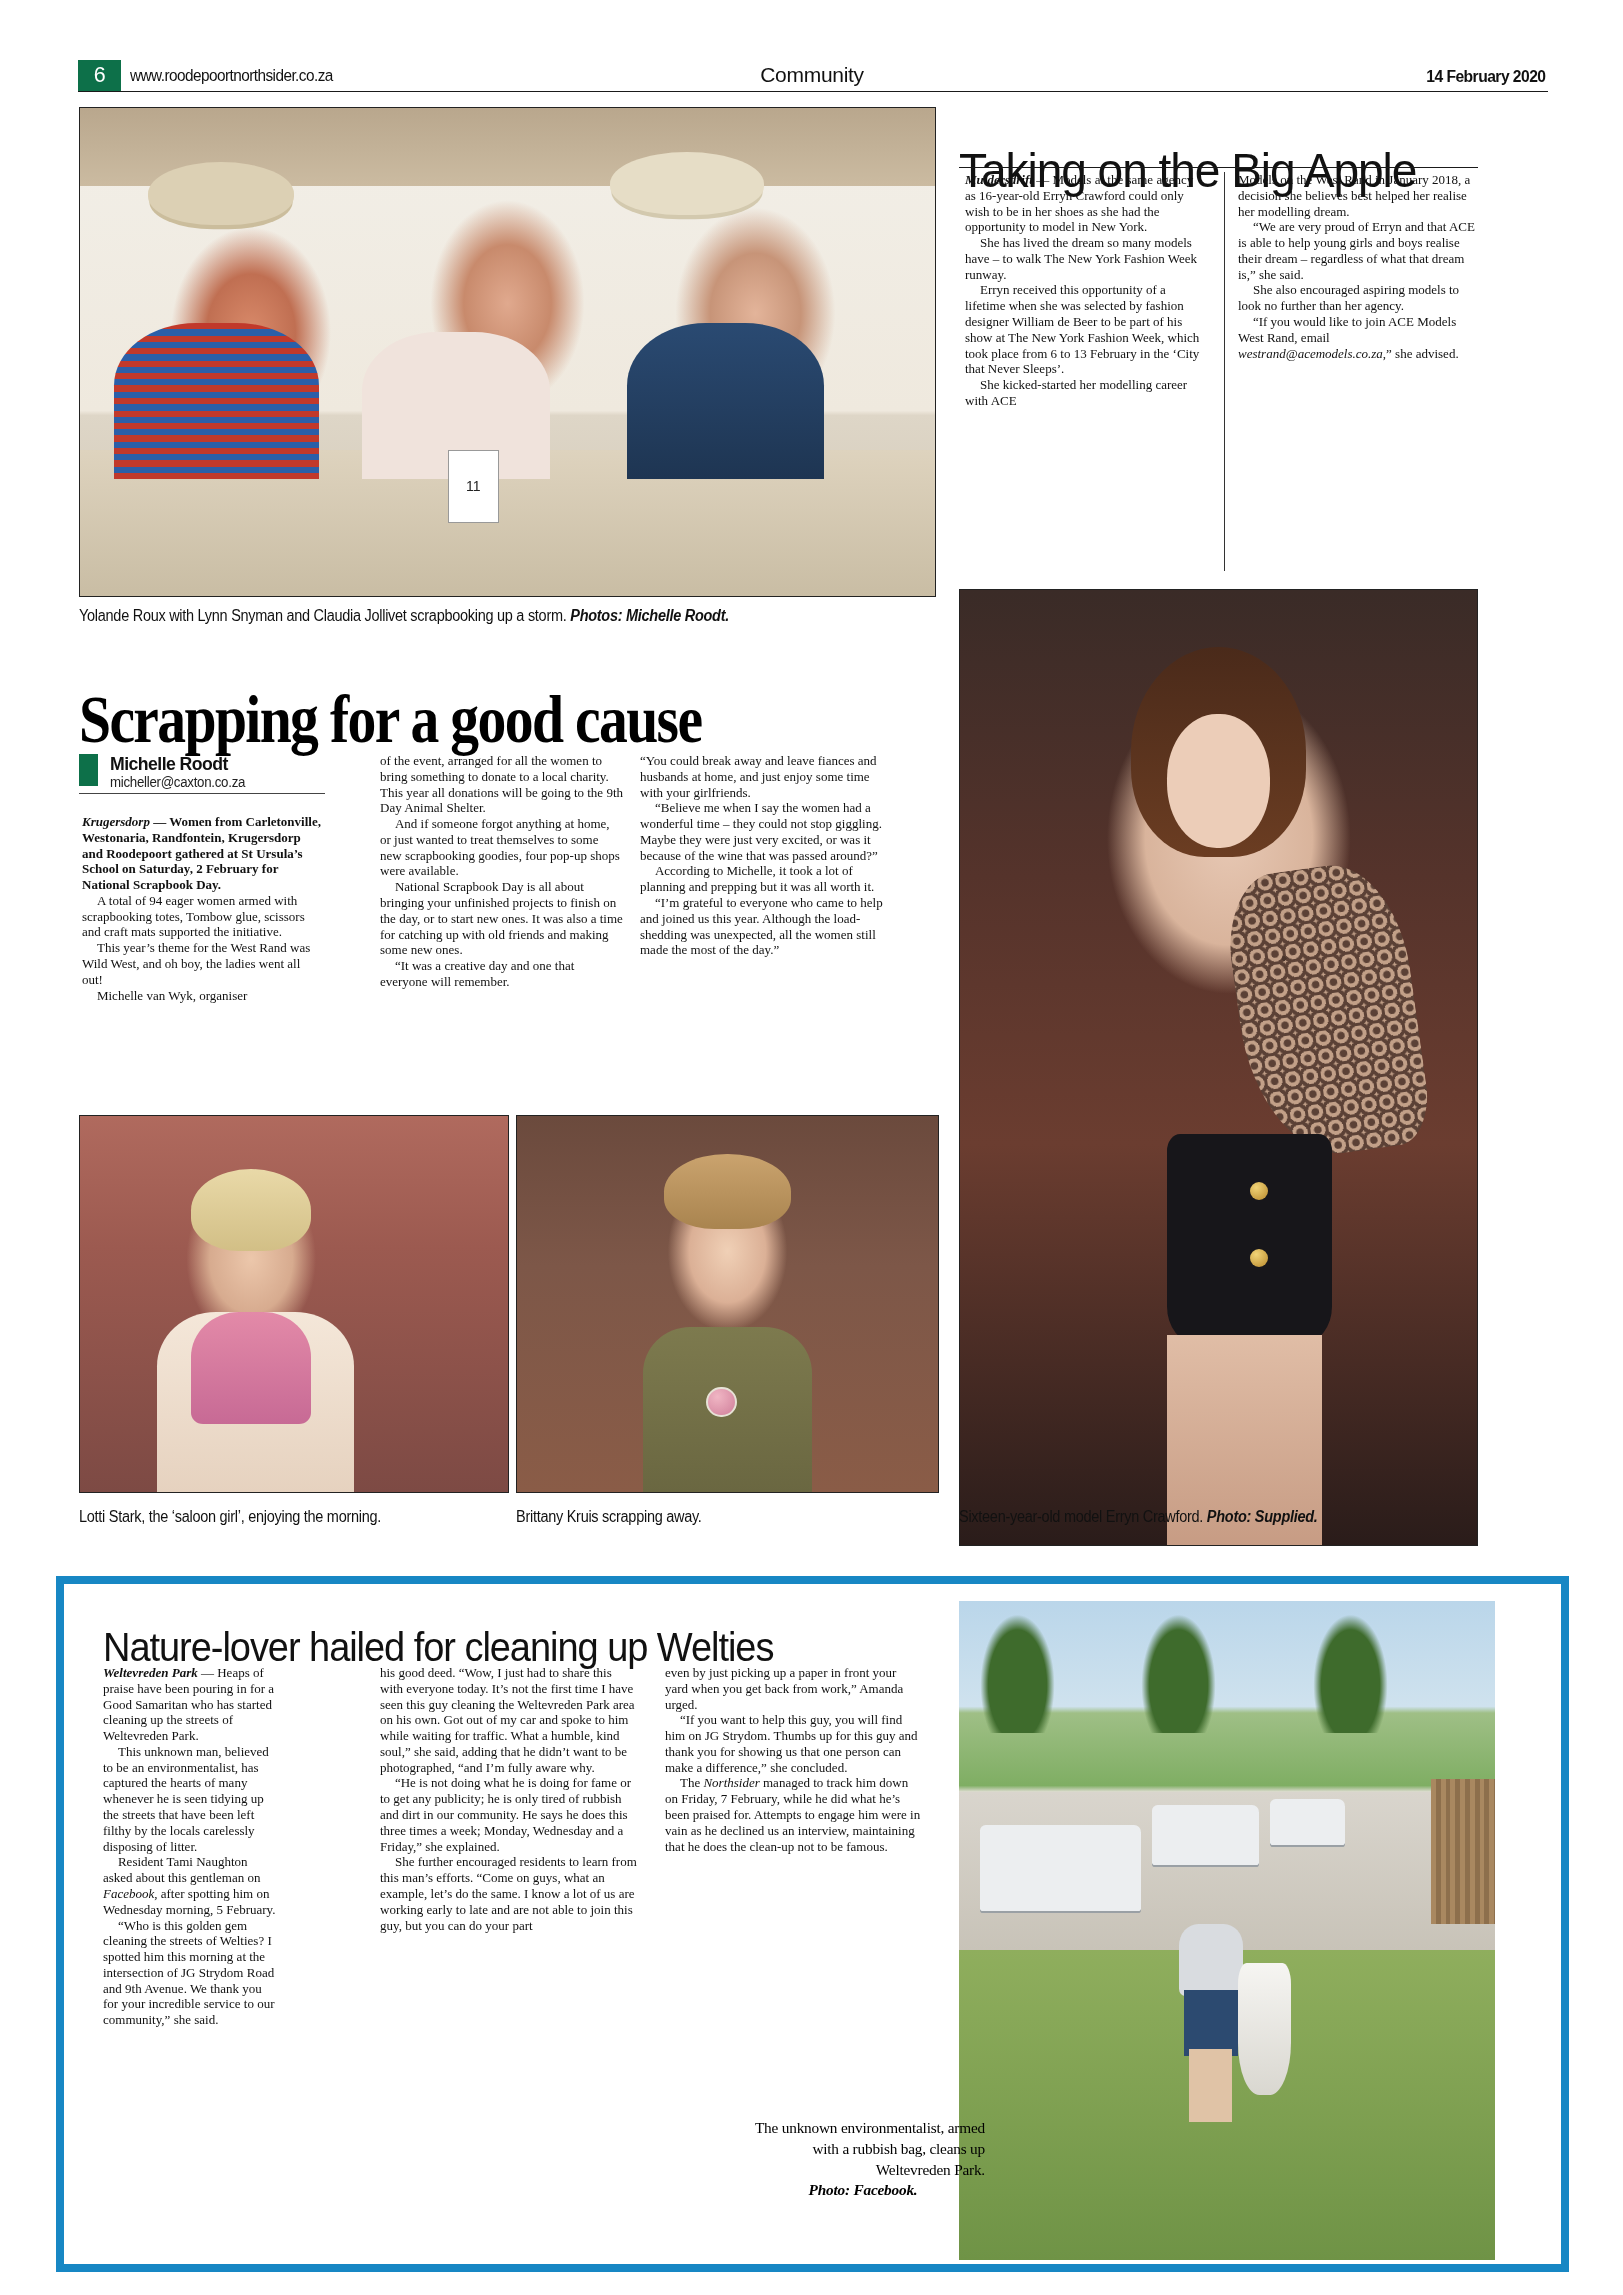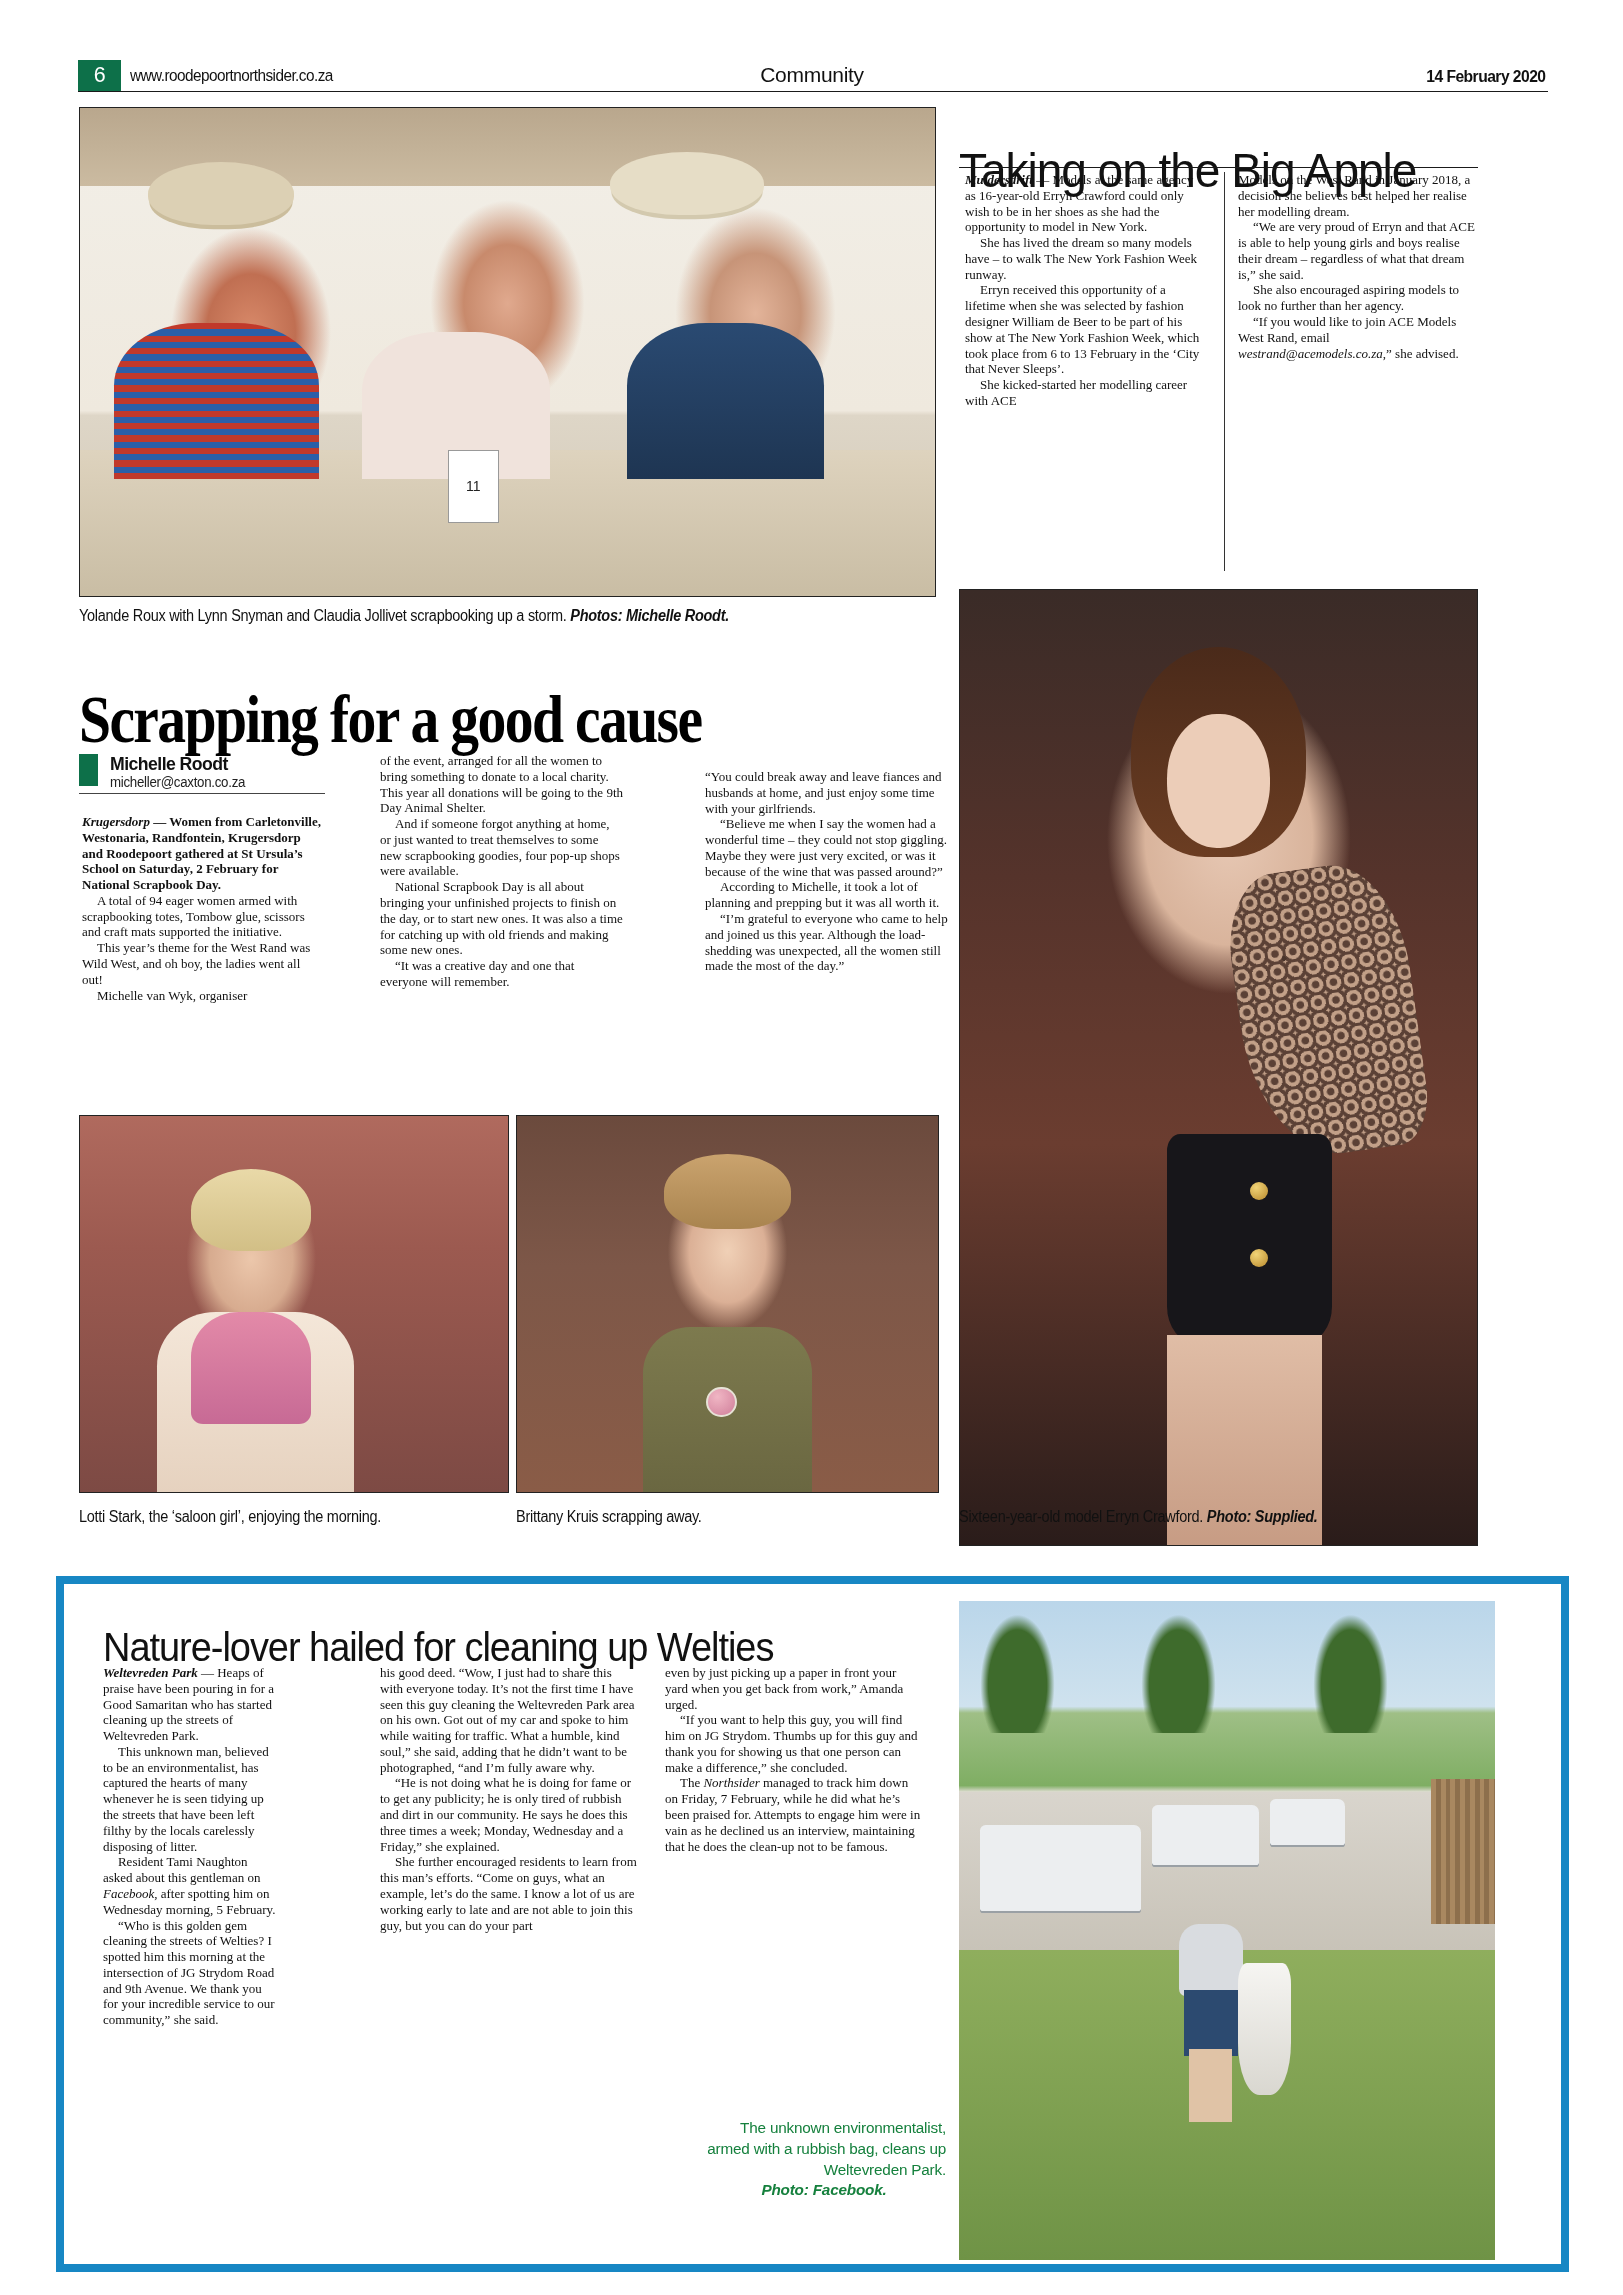--- a/index.html
+++ b/index.html
@@ -229,24 +229,24 @@
     font-size:15.6px; color:#111; letter-spacing:-0.3px;
     transform:scaleX(0.93); transform-origin:left center;
   }
   .caption .credit { font-weight:700; font-style:italic; }
   #cap-scrapbook-top { left:79px; top:607px; width:1041px; }
   #cap-lotti { left:79px; top:1508px; width:486px; }
   #cap-brittany { left:516px; top:1508px; width:486px; }
   #cap-model { left:959px; top:1508px; width:625px; }
 
   #cap-street {
-    position:absolute; left:702px; top:2118px; width:244px;
+    position:absolute; left:741px; top:2118px; width:244px;
     text-align:right; line-height:1.36;
-    font-family:Liberation Sans, sans-serif;
-    font-size:15.3px; color:#15803d; letter-spacing:-0.2px;
+    font-family:Liberation Serif, serif;
+    font-size:15.3px; color:#000000; letter-spacing:-0.2px;
   }
   #cap-street .credit { font-weight:700; font-style:italic; display:block;text-align:center; }
 
   
   #bigapple-headline {
     position:absolute; left:959px; top:115px; width:528px;
     font-family:"Liberation Sans", sans-serif;
     font-weight:400; font-size:48px; color:#111;
     letter-spacing:-1.1px; line-height:1;
     transform:scaleX(0.96); transform-origin:left center;
@@ -293,21 +293,21 @@
   .byline .em-addr {
     position:absolute; left:30.5px; top:21px;
     font-family:"Liberation Sans", sans-serif;
     font-size:14px; color:#222; letter-spacing:-0.3px;
     transform:scaleX(0.95); transform-origin:left center;
   }
   #byline-rule { position:absolute; left:79px; top:793px; width:246px; height:0.7px; background:#444; }
 
   #scrap-col1 { left:82px; top:814px; width:242px; }
   #scrap-col2 { left:380px; top:753px; width:243px; }
-  #scrap-col3 { left:705px; top:753px; width:246px;margin-top:16px; }
+  #scrap-col3 { left:640px; top:753px; width:246px; }
 
   
   #blue-box {
     position:absolute; left:56px; top:1576px; width:1513px; height:696px;
     border:8.3px solid #1787c4; background:#ffffff;
   }
   #nature-headline {
     position:absolute; left:103px; top:1600px; width:902px;
     font-family:"Liberation Sans", sans-serif;
     font-weight:400; font-size:40px; color:#111;

